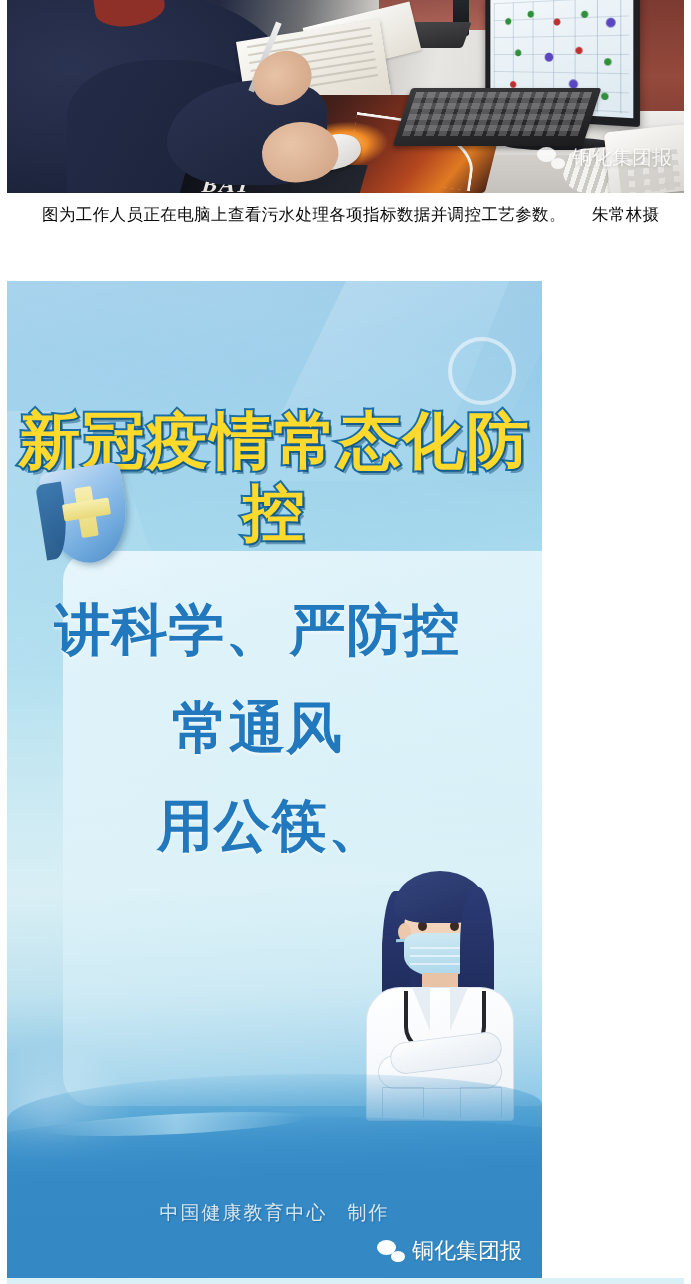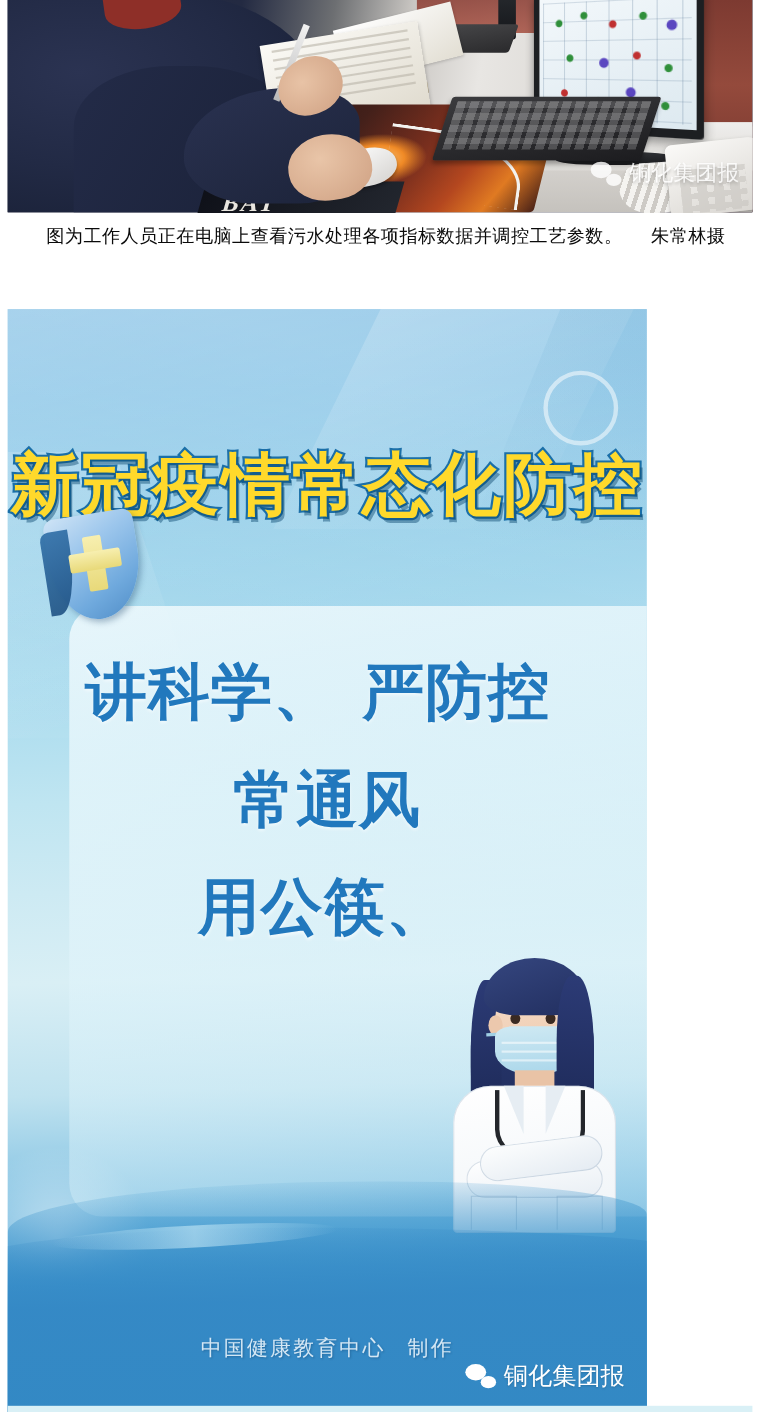--- a/index.html
+++ b/index.html
@@ -148,21 +148,21 @@
     position:absolute;left:8px;top:200px;width:676px;
     font-family:"DejaVu Sans","Liberation Sans",sans-serif;
     font-size:16.5px;line-height:29px;color:#0a0a0a;
     letter-spacing:.4px;
   }
   .caption .ind{display:inline-block;width:34px;}
   .caption .gap{display:inline-block;width:26px;}
 
   
   .poster{
-    position:absolute;left:7px;top:281px;width:581px;height:1003px;
+    position:absolute;left:7px;top:281px;width:535px;height:1003px;
     overflow:hidden;
     background:
       linear-gradient(163deg,rgba(255,255,255,.30) 0%,rgba(255,255,255,0) 34%),
       linear-gradient(200deg,rgba(255,255,255,.18) 12%,rgba(255,255,255,0) 48%),
       linear-gradient(178deg,#6cb4e0 0%,#74bbe3 8%,#8fcde8 22%,#a9dbee 34%,#bfe5f1 44%,#cdeaf3 52%,#d9eff5 60%,#bfe2ef 70%,#7fc0e2 80%,#4a9ed4 88%,#2e8fcd 96%,#2a8bcb 100%);
   }
   .p-diag1{position:absolute;left:300px;top:-40px;width:230px;height:240px;
     background:linear-gradient(150deg,rgba(255,255,255,.22),rgba(255,255,255,0));
     transform:skewX(-26deg);}
   .p-diag2{position:absolute;left:470px;top:-50px;width:260px;height:260px;
@@ -210,21 +210,21 @@
   
   .p-lines{position:absolute;left:0;right:0;top:300px;}
   .p-line{
     display:flex;justify-content:center;align-items:baseline;
     font-family:"DejaVu Sans","Liberation Sans",sans-serif;
     font-weight:bold;font-size:56px;line-height:98px;color:#2178bd;
     letter-spacing:1px;
     text-shadow:0 2px 3px rgba(255,255,255,.55);
   }
   .p-line .seg-a{display:inline-block;min-width:235px;text-align:left;}
-  .p-line .seg-b{display:inline-block;min-width:205px;text-align:center;}
+  .p-line .seg-b{display:inline-block;min-width:205px;text-align:left;}
 
   
   .p-doc{position:absolute;right:22px;top:588px;width:160px;height:252px;}
   .d-hair-back{position:absolute;left:22px;top:4px;width:112px;height:178px;
     background:linear-gradient(170deg,#2b3a74,#1d2a57);
     border-radius:52% 52% 38% 38%/46% 46% 30% 30%;}
   .d-face{position:absolute;left:44px;top:22px;width:70px;height:84px;
     background:linear-gradient(170deg,#f6dcc7,#ecc8ad);border-radius:46% 46% 52% 52%;}
   .d-hair-top{position:absolute;left:34px;top:2px;width:92px;height:52px;
     background:linear-gradient(160deg,#35467f,#222f60);
@@ -282,21 +282,21 @@
   .p-wave2{position:absolute;left:-60px;right:-60px;bottom:0;height:168px;
     background:linear-gradient(178deg,rgba(55,140,200,.0),rgba(52,136,197,.9) 40%,#3389c4 100%);
     border-radius:46% 54% 0 0/40px 26px 0 0;}
   .p-wave-hl{position:absolute;left:40px;bottom:150px;width:260px;height:20px;
     background:linear-gradient(90deg,rgba(255,255,255,.0),rgba(210,240,250,.55),rgba(255,255,255,0));
     border-radius:50%;transform:rotate(-3deg);}
   .p-foot1{position:absolute;left:0;right:0;bottom:104px;text-align:center;
     font-family:"DejaVu Sans","Liberation Sans",sans-serif;font-weight:bold;
     font-size:23px;color:#ffffff;letter-spacing:1px;
     text-shadow:1px 2px 3px rgba(10,50,90,.5);}
-  .p-foot2{position:absolute;left:0;right:0;bottom:45px;text-align:center;
+  .p-foot2{position:absolute;left:0;right:0;bottom:58px;text-align:center;
     font-family:"Liberation Serif","DejaVu Serif",serif;
     font-size:19px;color:#e6f2fa;letter-spacing:2px;opacity:.9;
     text-shadow:1px 1px 2px rgba(10,50,90,.4);}
   .p-foot1 .sp,.p-foot2 .sp{display:inline-block;width:20px;}
 
   .wm-poster{right:20px;bottom:18px;color:#ffffff;font-size:22px;font-weight:500;
     text-shadow:0 1px 2px rgba(0,0,0,.18);}
 
   .bottom-strip{position:absolute;left:7px;bottom:0;width:677px;height:6px;
     background:#d9f0f6;}

